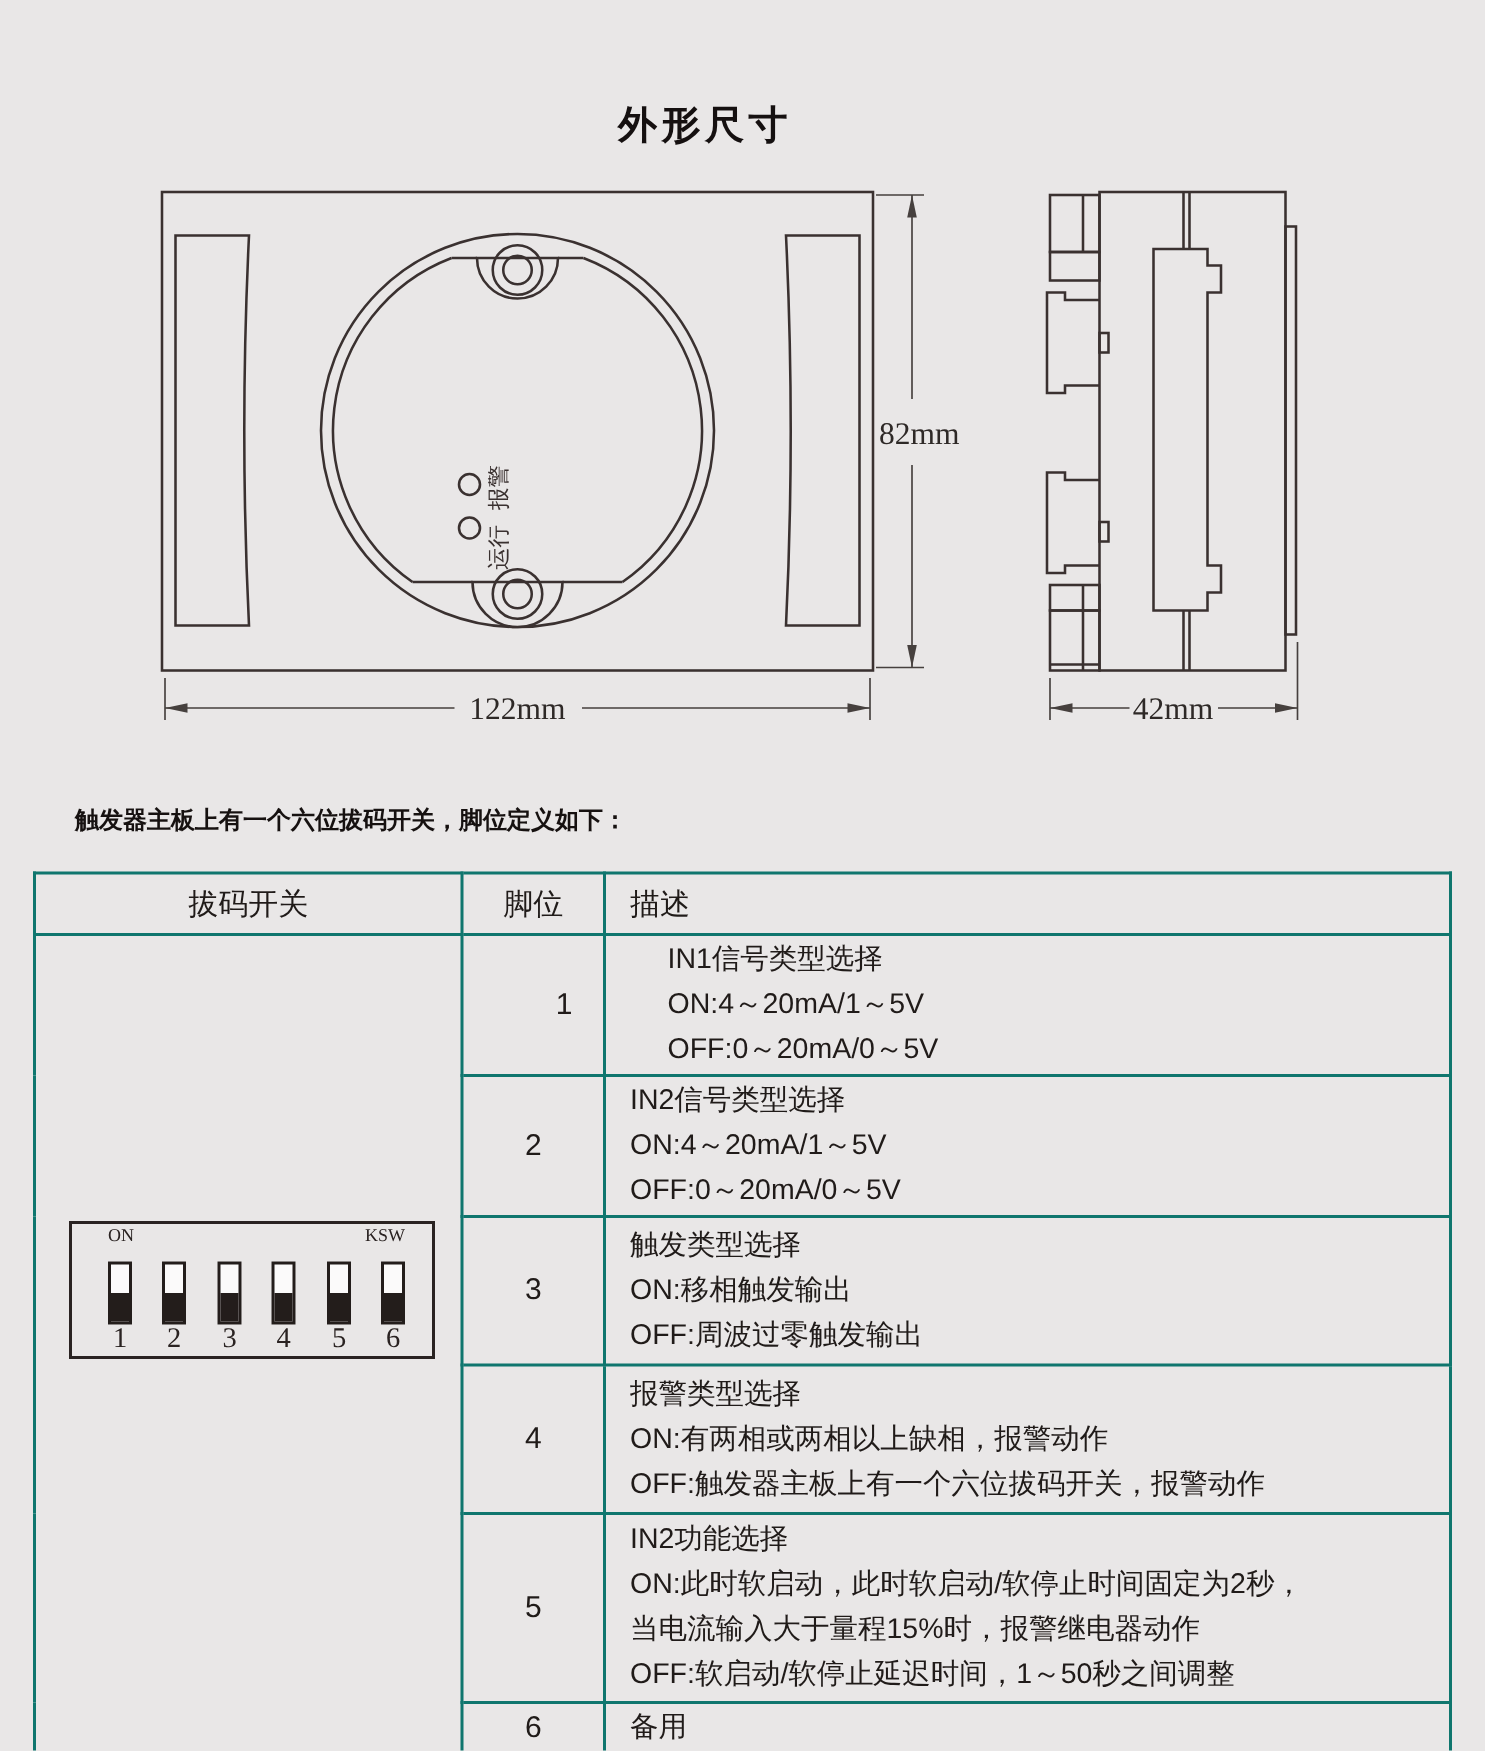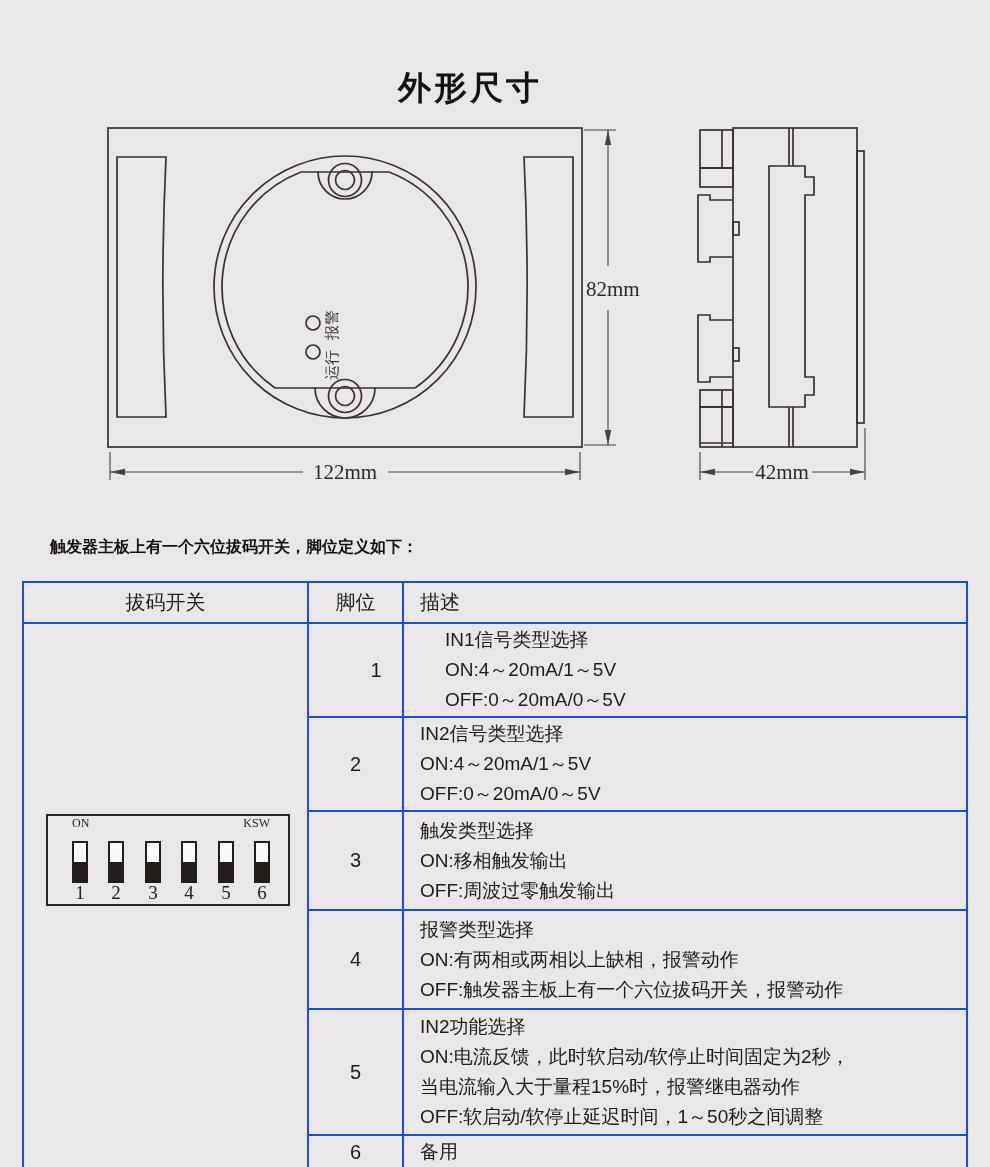--- a/index.html
+++ b/index.html
@@ -1,28 +1,28 @@
 <!DOCTYPE html>
 <html><head>
 <meta charset="utf-8">
 <style>
   html,body{margin:0;padding:0;}
   body{background:#e9e7e7;font-family:"Liberation Sans",sans-serif;}
   .canvas{position:relative;width:990px;height:1167px;background:#e9e7e7;overflow:hidden;color:#221d1b;}
 
   .page-title{position:absolute;top:66px;left:0;width:940px;margin:0;text-align:center;
-    font-size:33px;font-weight:bold;letter-spacing:3px;color:#151010;}
+    font-size:26px;font-weight:bold;letter-spacing:3px;color:#151010;}
 
   .drawings{position:absolute;top:0;left:0;}
 
   .intro{position:absolute;top:537px;left:50px;margin:0;font-size:16px;font-weight:bold;color:#161110;}
 
   table.dip-table{position:absolute;top:581px;left:22px;width:946px;border-collapse:collapse;
     table-layout:fixed;color:#201b19;}
-  .dip-table th,.dip-table td{border:2px solid #1d4ed8;padding:0;font-weight:normal;margin-left:40px;}
+  .dip-table th,.dip-table td{border:2px solid #0f766e;padding:0;font-weight:normal;margin-left:40px;}
   .dip-table th{height:39px;font-size:20px;}
   th.desc-h{text-align:left;padding-left:16px;}
   td.pin{text-align:center;vertical-align:middle;font-size:20px;}
   td.desc{vertical-align:middle;padding:1px 0 1px 16px;}
   td.desc .dline{font-size:19px;line-height:30px;white-space:nowrap;}
   tr.r1 td{height:90px;padding-left:41px;} tr.r2 td{height:90px;} tr.r3 td{height:95px;}
   tr.r4 td{height:95px;} tr.r5 td{height:122px;} tr.r6 td{height:30px;}
   td.dipcell{position:relative;vertical-align:top;}
 
   .dip{position:absolute;left:22px;top:190px;width:240px;height:88px;border:2.5px solid #2a2322;}
@@ -202,21 +202,21 @@
       <td class="desc">
         <div class="dline">报警类型选择</div>
         <div class="dline">ON:有两相或两相以上缺相，报警动作</div>
         <div class="dline">OFF:触发器主板上有一个六位拔码开关，报警动作</div>
       </td>
     </tr>
     <tr class="r5">
       <td class="pin">5</td>
       <td class="desc">
         <div class="dline">IN2功能选择</div>
-        <div class="dline">ON:电流反馈，此时软启动/软停止时间固定为2秒，</div>
+        <div class="dline">ON:此时软启动，此时软启动/软停止时间固定为2秒，</div>
         <div class="dline">当电流输入大于量程15%时，报警继电器动作</div>
         <div class="dline">OFF:软启动/软停止延迟时间，1～50秒之间调整</div>
       </td>
     </tr>
     <tr class="r6">
       <td class="pin">6</td>
       <td class="desc">
         <div class="dline">备用</div>
       </td>
     </tr>

